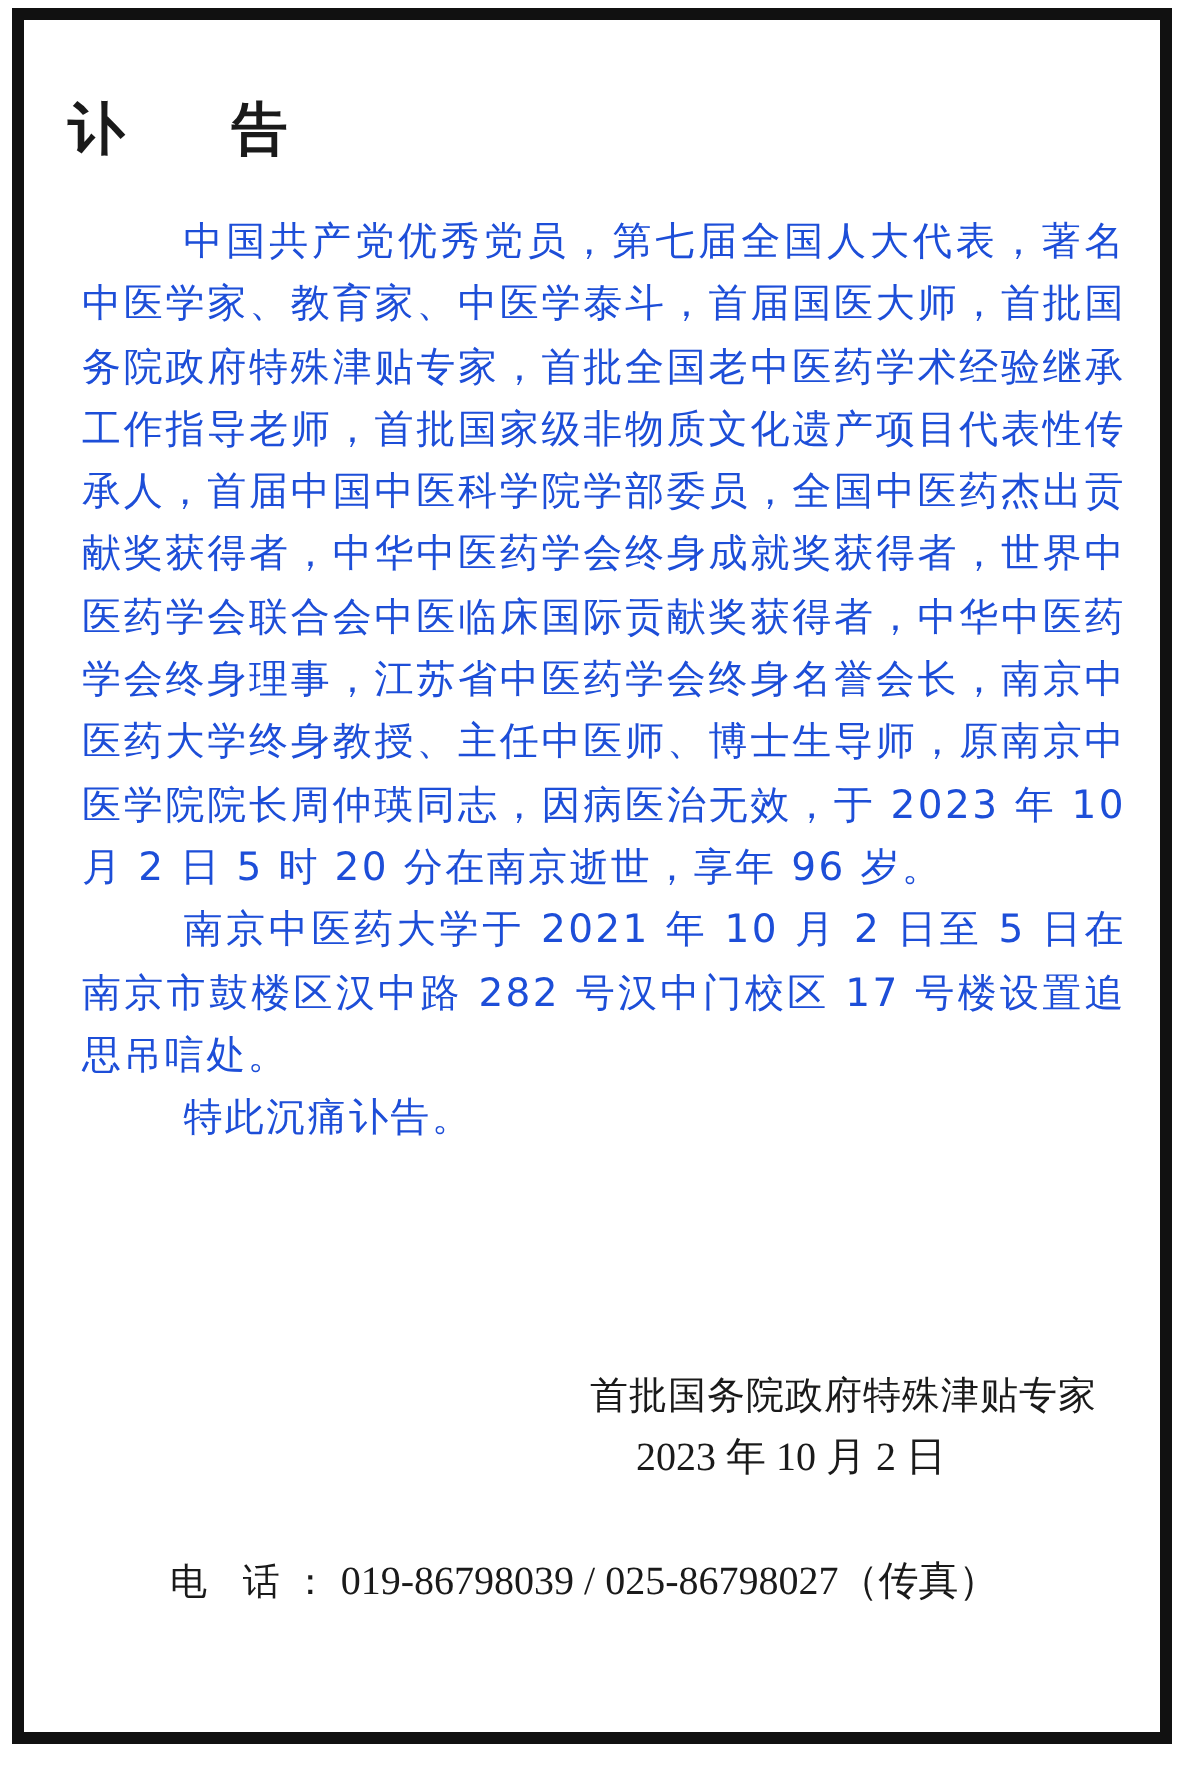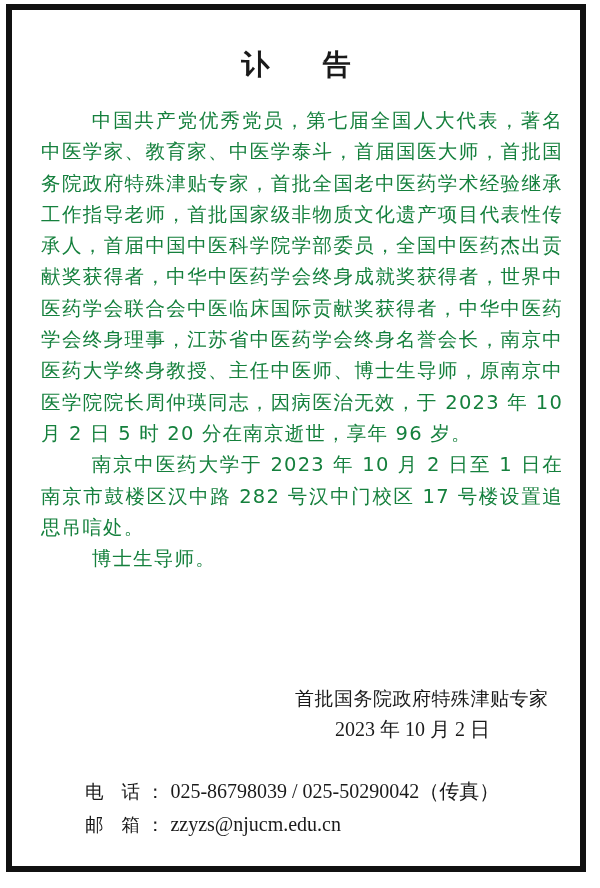--- a/index.html
+++ b/index.html
@@ -2,61 +2,58 @@
 <html><head>
 <meta charset="utf-8">
 <style>
   html, body { margin:0; padding:0; background:#ffffff; }
   body { width:600px; height:888px; position:relative; overflow:hidden; }
   .frame {
     position:absolute; left:6px; top:4px; width:580px; height:868px;
     border:6px solid #111; box-sizing:border-box; background:#fff;
   }
   .title {
-    position:absolute; left:0; right:0; top:36px; text-align:center;
+    position:absolute; left:0; right:0; top:36px; text-align:left;
     font-family:"DejaVu Sans", sans-serif; font-weight:bold; font-size:28px;
     letter-spacing:22px; color:#1a1a1a; padding-left:22px;
   }
   .body {
     position:absolute; left:29px; top:95px; width:522px;
     font-family:"DejaVu Sans", sans-serif; font-size:19.5px; line-height:31.3px;
-    color:#15803d; text-align:justify; letter-spacing:1.2px;
+    color:#1d4ed8; text-align:justify; letter-spacing:1.2px;
   }
   .body p { margin:0; text-indent:2.6em; }
   .sign {
     position:absolute; left:0; top:673px; width:540px;
     font-family:"DejaVu Sans", sans-serif; font-size:19px; line-height:31px; color:#1a1a1a;
   }
   .sign .org { position:absolute; left:283px; top:0; white-space:nowrap; letter-spacing:0.5px; }
-  .sign .date { position:absolute; left:323px; top:31px; white-space:nowrap; font-family:"Liberation Serif", serif; font-size:20px; }
+  .sign .date { position:absolute; left:306px; top:31px; white-space:nowrap; font-family:"Liberation Serif", serif; font-size:20px; }
   .contacts {
     position:absolute; left:73px; top:765px;
     font-family:"Liberation Serif", serif; font-size:20px; line-height:33px; color:#1a1a1a;
   }
   .contacts .row { white-space:nowrap; }
   .contacts .lbl { font-family:"DejaVu Sans", sans-serif; font-size:18.5px; letter-spacing:6px;text-align:center; }
 </style>
 </head>
 <body>
 
 <div class="frame">
   <div class="title">讣 告</div>
 
   <div class="body">
     <p>中国共产党优秀党员，第七届全国人大代表，著名中医学家、教育家、中医学泰斗，首届国医大师，首批国务院政府特殊津贴专家，首批全国老中医药学术经验继承工作指导老师，首批国家级非物质文化遗产项目代表性传承人，首届中国中医科学院学部委员，全国中医药杰出贡献奖获得者，中华中医药学会终身成就奖获得者，世界中医药学会联合会中医临床国际贡献奖获得者，中华中医药学会终身理事，江苏省中医药学会终身名誉会长，南京中医药大学终身教授、主任中医师、博士生导师，原南京中医学院院长周仲瑛同志，因病医治无效，于 2023 年 10 月 2 日 5 时 20 分在南京逝世，享年 96 岁。</p>
-    <p>南京中医药大学于 2023 年 10 月 2 日至 1 日在南京市鼓楼区汉中路 282 号汉中门校区 17 号楼设置追思吊唁处。</p>
-    <p>博士生导师。</p>
+    <p>南京中医药大学于 2021 年 10 月 2 日至 5 日在南京市鼓楼区汉中路 282 号汉中门校区 17 号楼设置追思吊唁处。</p>
+    <p>特此沉痛讣告。</p>
   </div>
 
   <div class="sign">
     <div class="org">首批国务院政府特殊津贴专家</div>
     <div class="date">2023 年 10 月 2 日</div>
   </div>
 
   <div class="contacts">
     <div class="row">
-      <span class="lbl">电 话：</span><span>025-86798039 / 025-50290042（传真）</span>
-    </div>
-    <div class="row">
-      <span class="lbl">邮 箱：</span><span>zzyzs@njucm.edu.cn</span>
+      <span class="lbl">电 话：</span><span>019-86798039 / 025-86798027（传真）</span>
     </div>
   </div>
 </div>
 
 </body></html>

